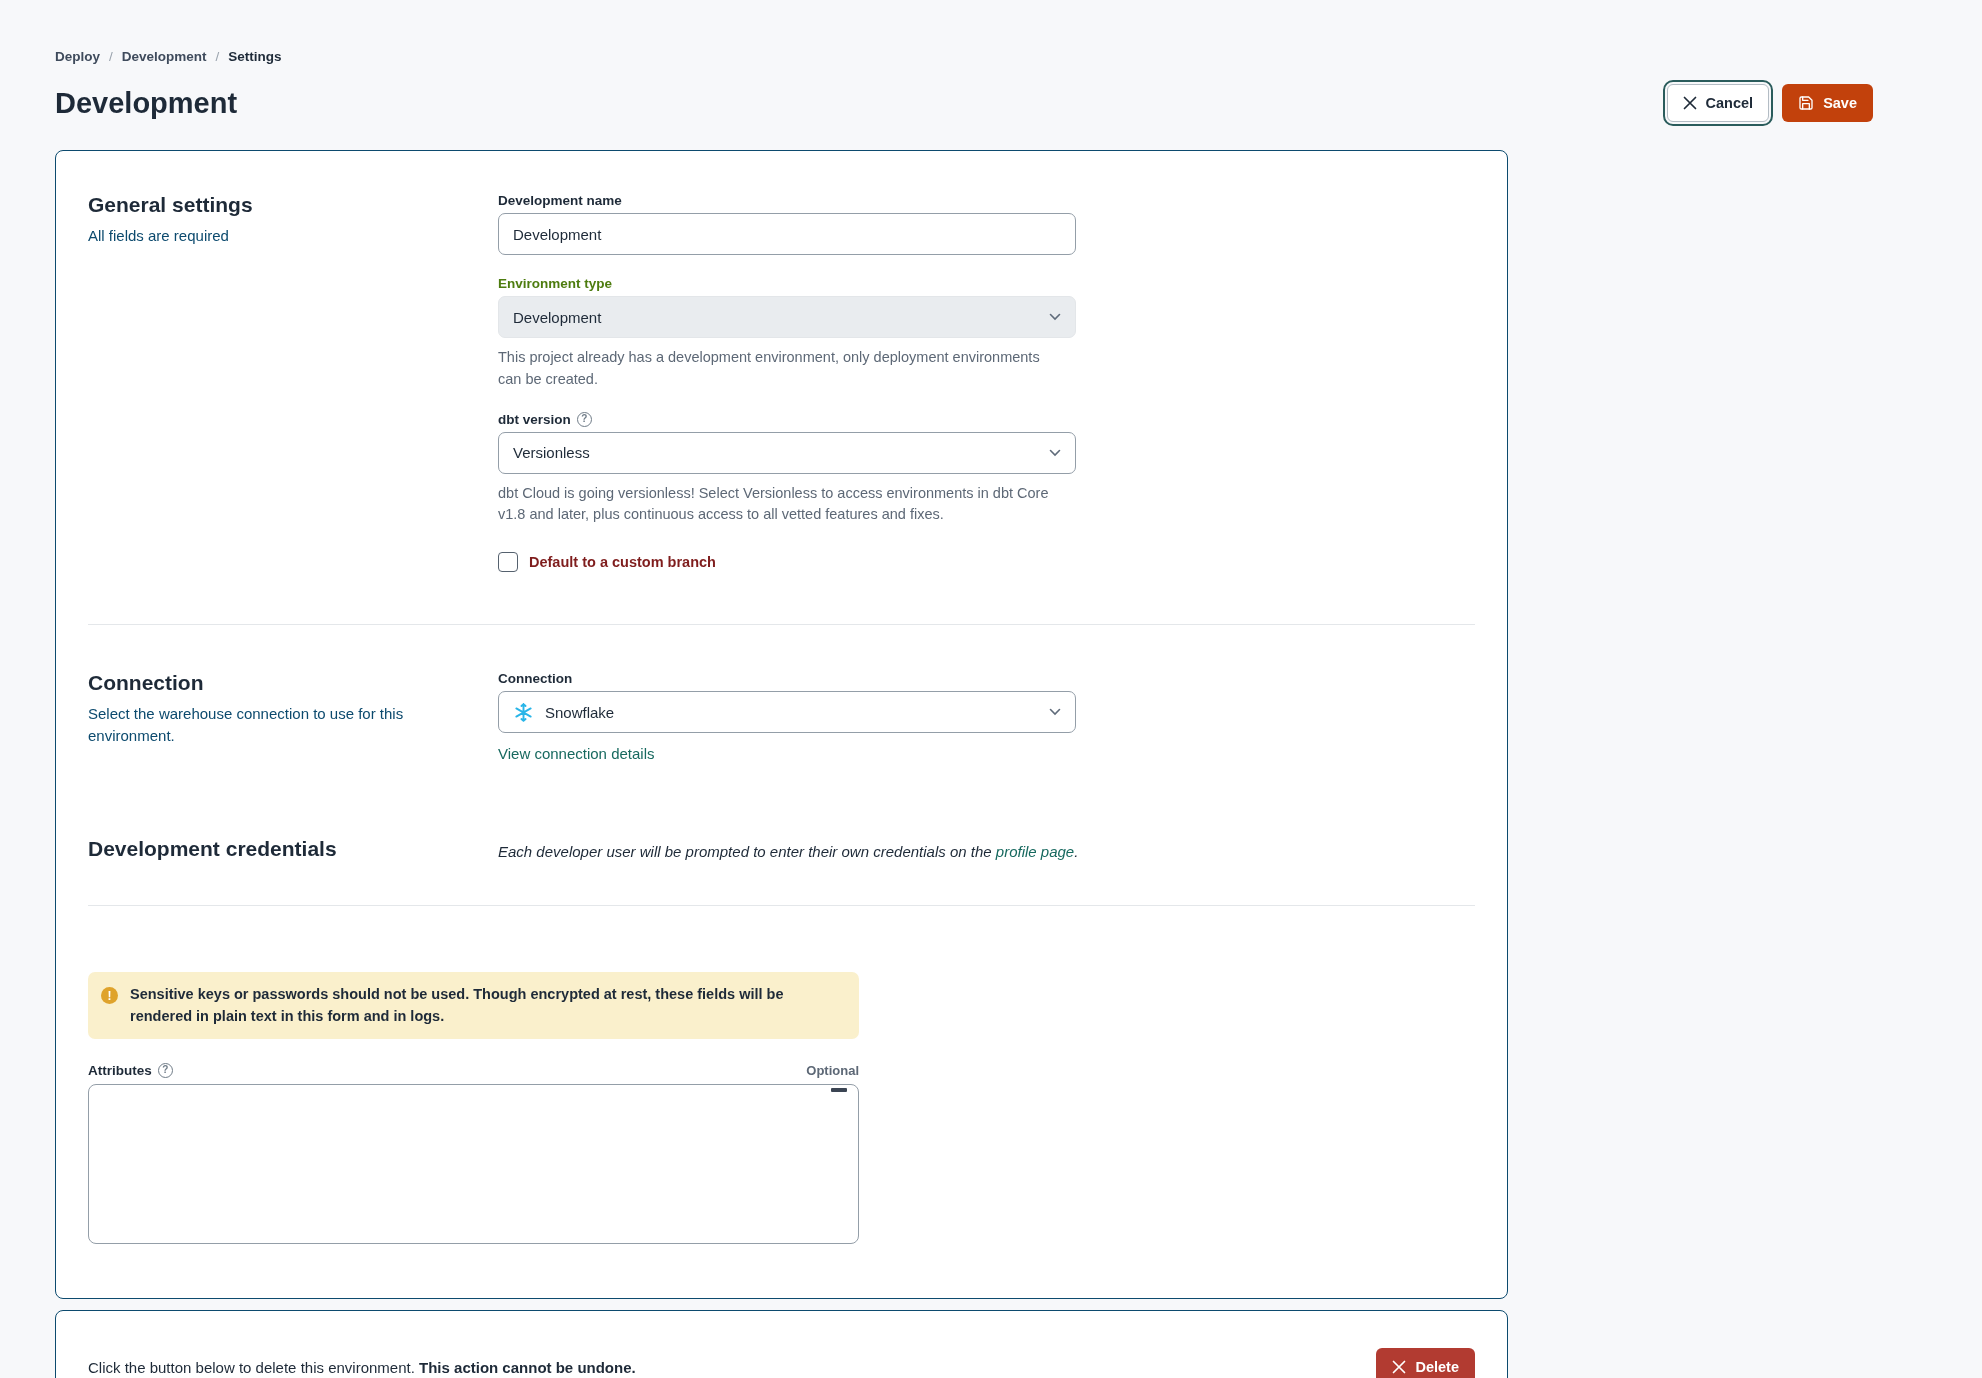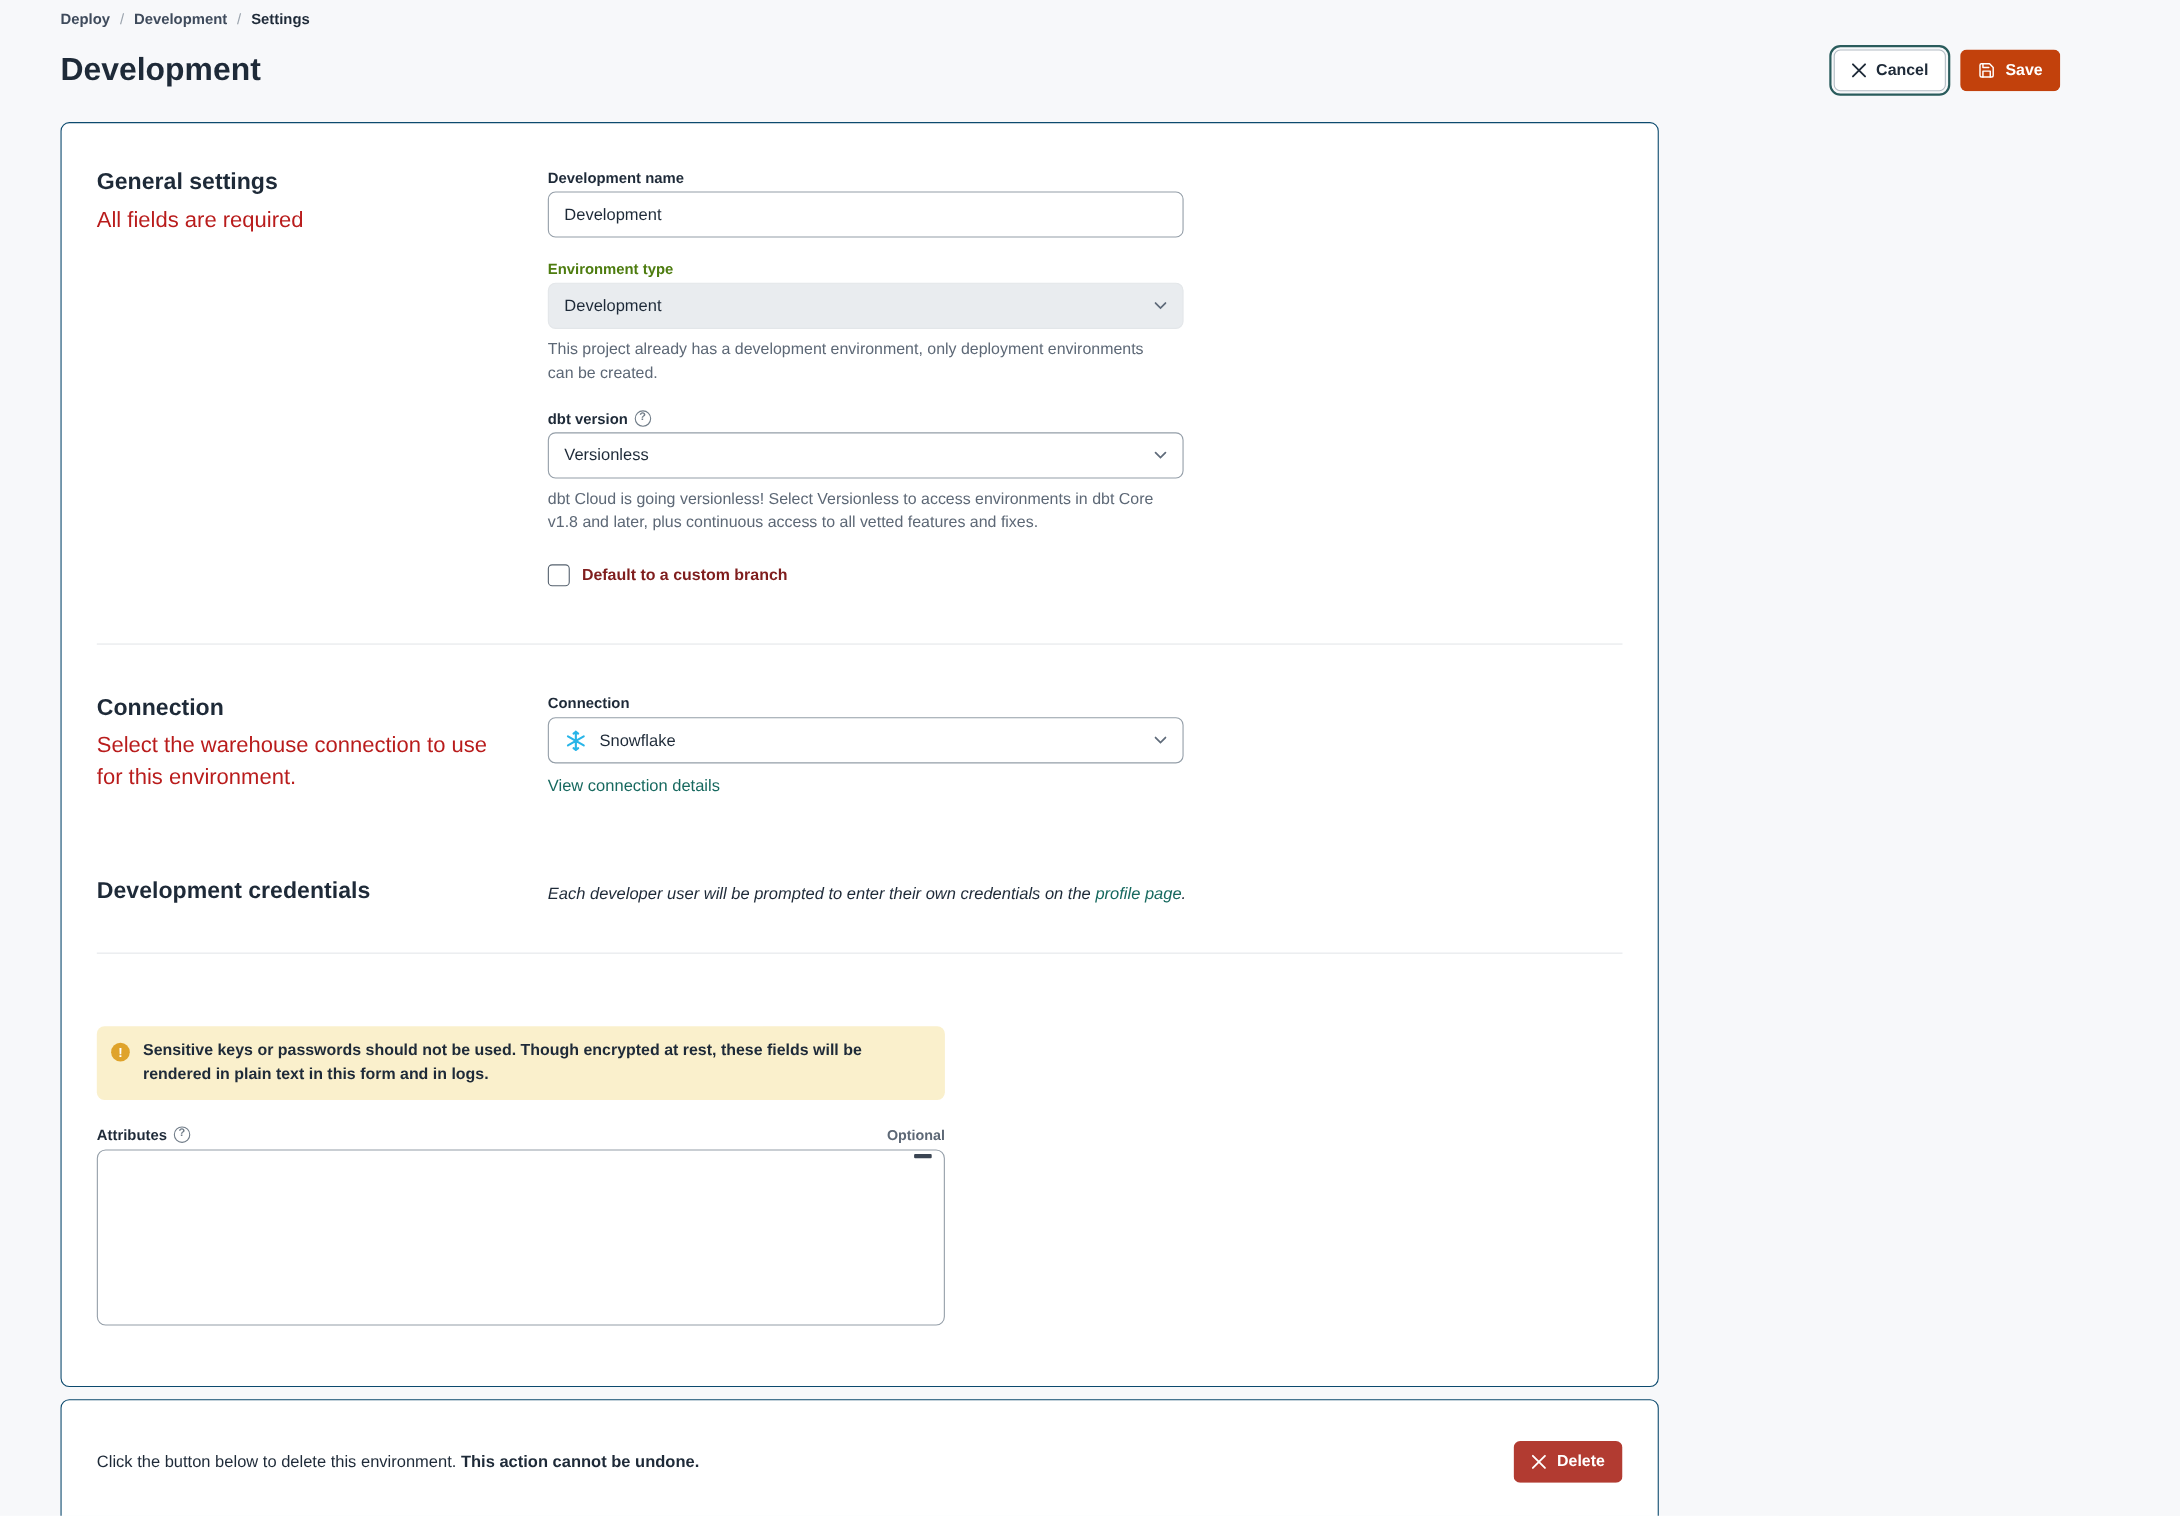--- a/index.html
+++ b/index.html
@@ -6,21 +6,21 @@
   html, body { width: 1982px; height: 1378px; }
   body {
     background: #f7f8fa;
     font-family: "Liberation Sans", sans-serif;
     color: #1e2a38;
     overflow: hidden;
   }
 
   
   .page-head { margin: 0 109px 0 55px; padding-top: 10px; }
-  .breadcrumb { display: flex; align-items: flex-end; gap: 9px; font-size: 13.5px; font-weight: 700; }
+  .breadcrumb { display: flex; align-items: flex-end; gap: 9px; font-size: 13.5px; font-weight: 700; margin-top: 39px; }
   .breadcrumb .crumb-link { color: #3f4b5c; cursor: pointer; }
   .breadcrumb .crumb-sep { color: #9aa3ad; font-weight: 400; }
   .breadcrumb .crumb-current { color: #1e2a38; }
   .title-row { display: flex; align-items: center; justify-content: space-between; margin-top: 20px; }
   .page-title { font-size: 29px; font-weight: 700; color: #1e2a38; }
   .head-actions { display: flex; align-items: center; gap: 13px; }
   .btn {
     display: inline-flex; align-items: center; gap: 9px;
     height: 38px; padding: 0 15px; border-radius: 6px;
     font-size: 14.5px; font-weight: 600; font-family: "Liberation Sans", sans-serif;
@@ -35,21 +35,21 @@
 
   
   .card {
     margin-left: 55px; width: 1453px;
     background: #fff; border: 1px solid #0c4a6e; border-radius: 8px;
   }
   .main-card { margin-top: 28px; padding: 0 32px; }
   .section { display: flex; }
   .section-left { width: 410px; flex: 0 0 410px; padding-right: 45px; }
   .section-left h2 { font-size: 21px; font-weight: 700; color: #1e2a38; }
-  .section-left .section-sub { margin-top: 8px; font-size: 20px; color: #b91c1c; line-height: 1.45; }
+  .section-left .section-sub { margin-top: 8px; font-size: 15px; color: #0c4a6e; line-height: 1.45; }
   .divided { border-top: 1px solid #e4e7ea; }
 
   .sec-general { padding: 42px 0 52px; }
   .sec-connection { padding: 46px 0 58px; }
   .sec-credentials { padding: 16px 0 44px; display: flex; align-items: flex-start; }
   .sec-extended { padding: 54px 0 50px; }
 
   
   .field-label { font-size: 13.5px; font-weight: 700; color: #1e2a38; display: flex; align-items: center; gap: 6px; }
   .field-label.muted { color: #4d7c0f; }

